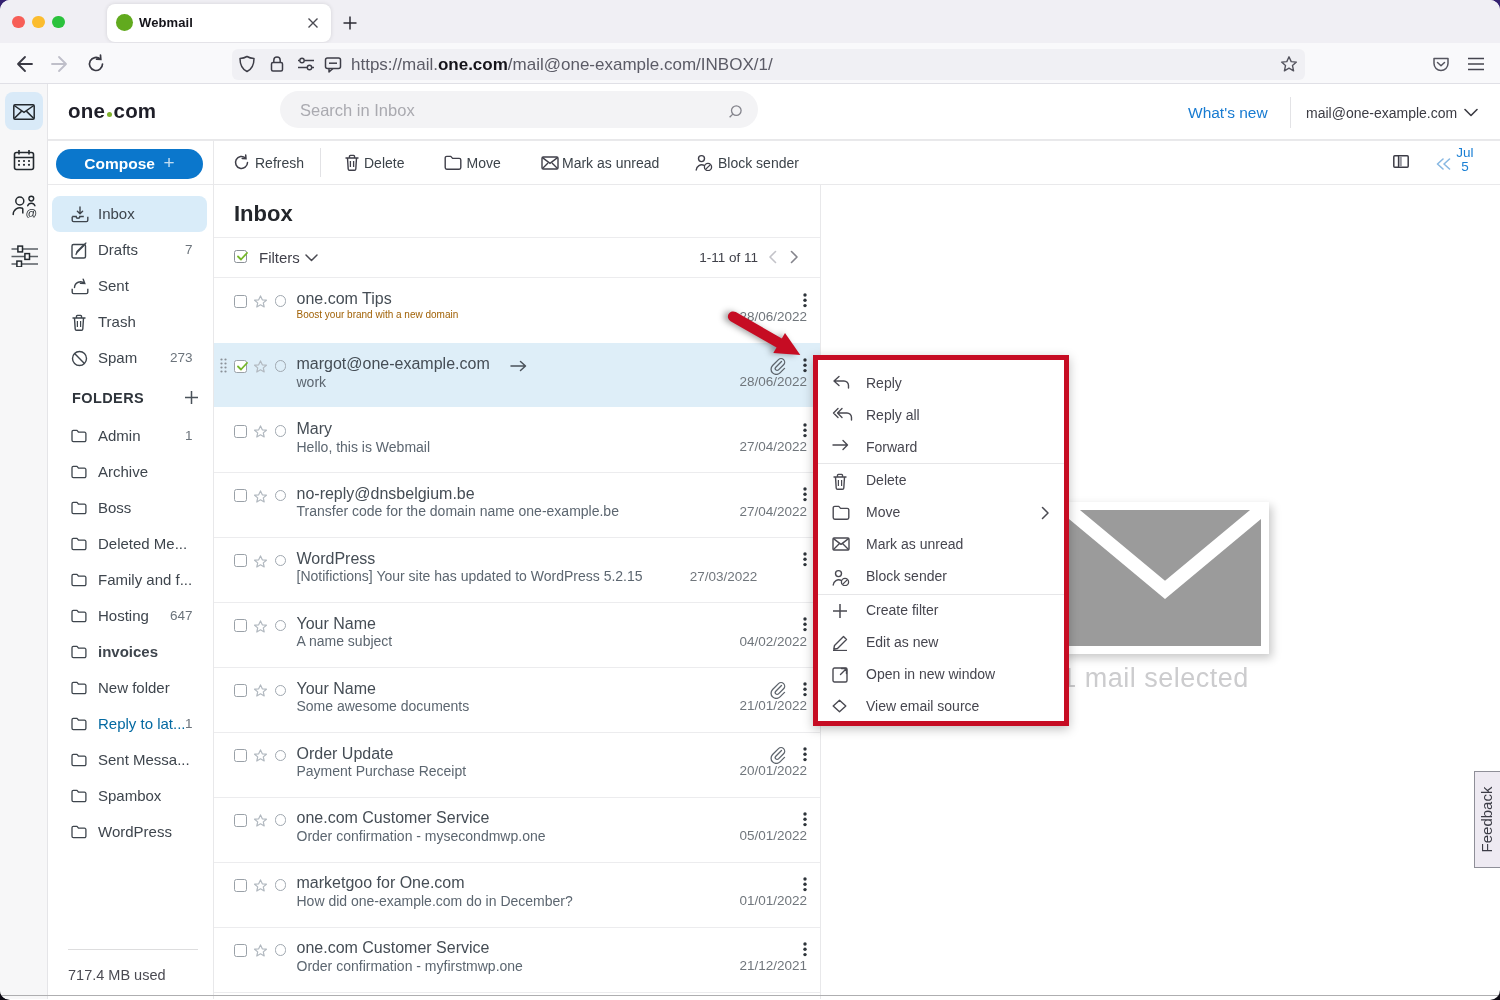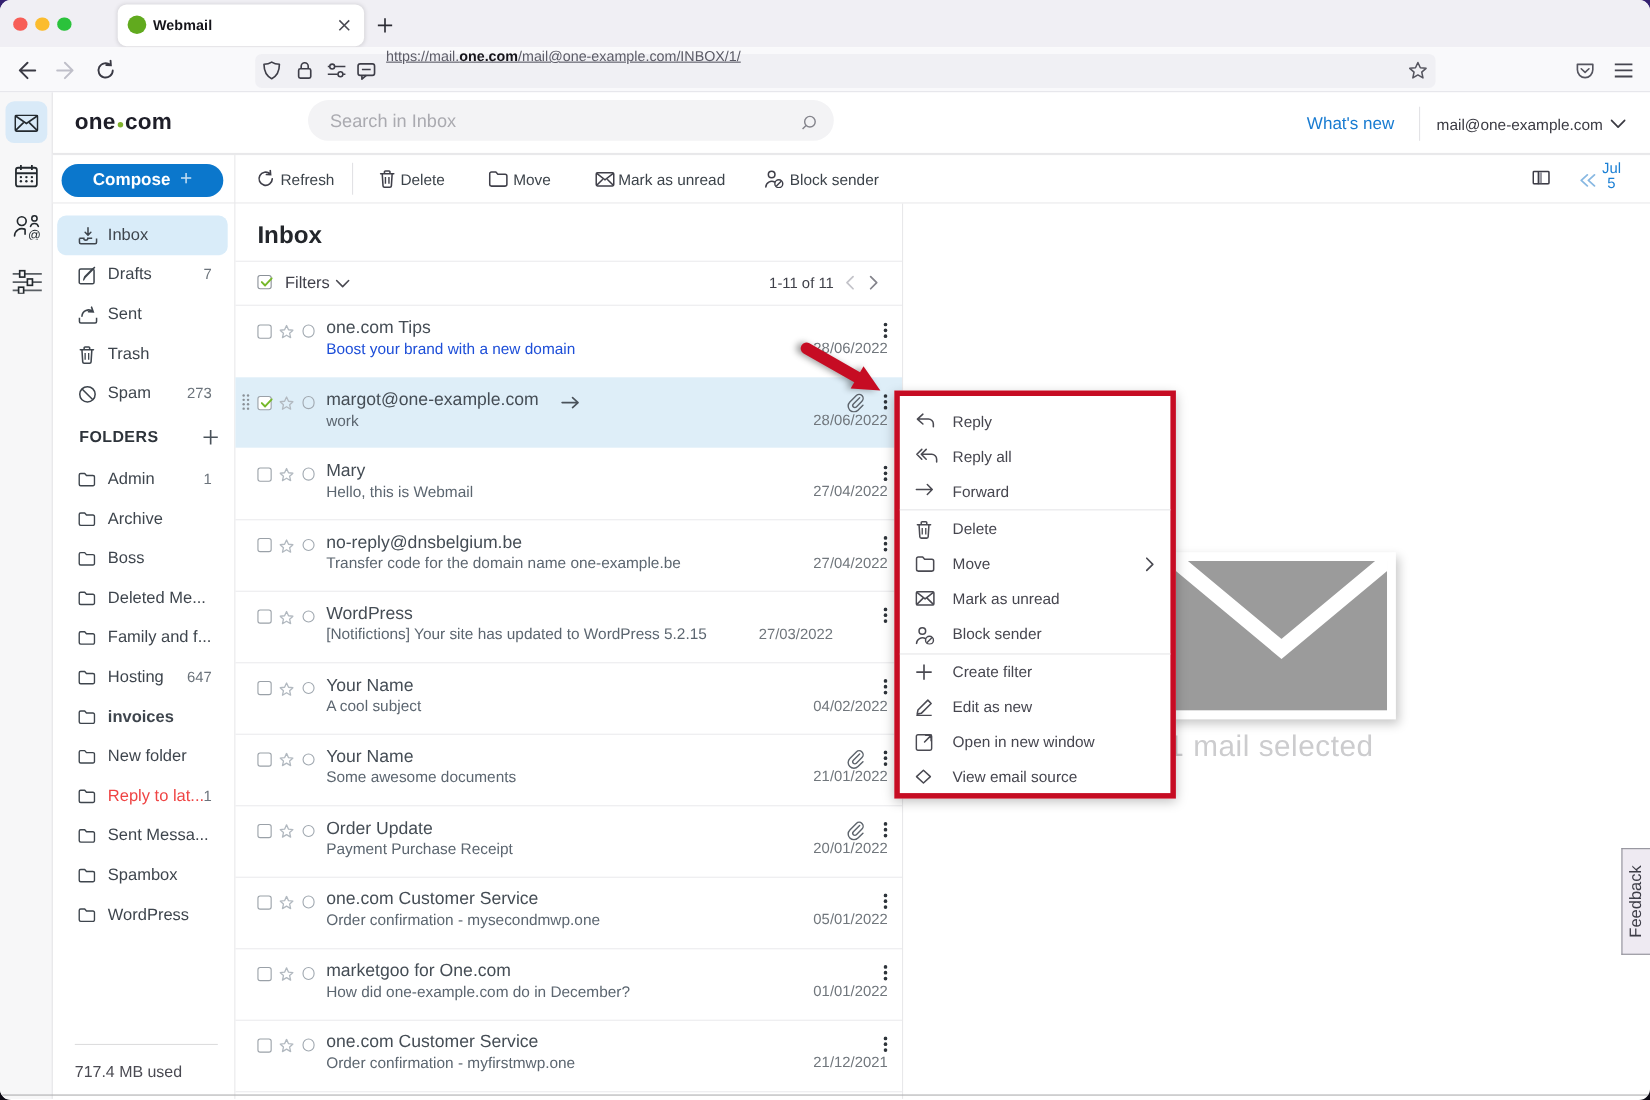--- a/index.html
+++ b/index.html
@@ -47,21 +47,21 @@
       <circle cx="6" cy="4.5" r="2.2" stroke="#3e3e48" stroke-width="1.4" fill="none"></circle>
       <path d="M8.4 4.5 H18 M2 4.5 H3.6" stroke="#3e3e48" stroke-width="1.4"></path>
       <circle cx="13.5" cy="11.5" r="2.2" stroke="#3e3e48" stroke-width="1.4" fill="none"></circle>
       <path d="M2 11.5 H11.1 M15.9 11.5 H18" stroke="#3e3e48" stroke-width="1.4"></path>
     </svg>
 <svg width="18" height="17" viewBox="0 0 18 17" style="position:absolute;left:324px;top:55.5px;">
       <rect x="1.5" y="2" width="15" height="10.5" rx="2" stroke="#3e3e48" stroke-width="1.5" fill="none"></rect>
       <path d="M5 12.5 L5 16 L9 12.5" stroke="#3e3e48" stroke-width="1.5" fill="none" stroke-linejoin="round"></path>
       <path d="M5 7.2 H13" stroke="#3e3e48" stroke-width="1.5"></path>
     </svg>
-<div class="abs" style="left:351px;top:43px;font-size:13px;color:#5b5b66;text-decoration:underline;">https://mail.<span style="color:#15141a;font-weight:700;">one.com</span>/mail@one-example.com/INBOX/1/</div>
+<div class="abs" style="left:351px;top:55px;font-size:17px;color:#5b5b66;">https://mail.<span style="color:#15141a;font-weight:700;">one.com</span>/mail@one-example.com/INBOX/1/</div>
 <svg width="18" height="18" viewBox="0 0 18 18" style="position:absolute;left:1280px;top:55px;">
       <path d="M9 1.8 L11.2 6.6 L16.4 7.1 L12.5 10.6 L13.6 15.8 L9 13.1 L4.4 15.8 L5.5 10.6 L1.6 7.1 L6.8 6.6 Z" stroke="#55555f" stroke-width="1.4" fill="none" stroke-linejoin="round"></path>
     </svg>
 <svg width="18" height="18" viewBox="0 0 18 18" style="position:absolute;left:1432px;top:55px;">
       <path d="M2 3.5 h14 v5 a7 7 0 0 1 -14 0 Z" stroke="#55555f" stroke-width="1.5" fill="none" stroke-linejoin="round"></path>
       <path d="M5.5 7.5 L9 10.8 L12.5 7.5" stroke="#55555f" stroke-width="1.5" fill="none" stroke-linecap="round" stroke-linejoin="round"></path>
     </svg>
 <svg width="18" height="14" viewBox="0 0 18 14" style="position:absolute;left:1467px;top:57px;">
       <path d="M1 1.5 H17 M1 7 H17 M1 12.5 H17" stroke="#45454f" stroke-width="1.7"></path>
     </svg>
@@ -209,21 +209,21 @@
       <path d="M1 2.8 a1.4 1.4 0 0 1 1.4 -1.4 h3.6 l1.6 1.8 h5.9 a1.4 1.4 0 0 1 1.4 1.4 v6.6 a1.4 1.4 0 0 1 -1.4 1.4 h-11.1 a1.4 1.4 0 0 1 -1.4 -1.4 Z" stroke="#3e454d" stroke-width="1.3" fill="none" stroke-linejoin="round"></path>
     </svg>
     <div class="abs" style="left:98px;top:643px;font-size:15px;color:#3e454d;font-weight:bold;">invoices</div>
 <svg width="16" height="14" viewBox="0 0 16 14" style="position:absolute;left:71px;top:681px;">
       <path d="M1 2.8 a1.4 1.4 0 0 1 1.4 -1.4 h3.6 l1.6 1.8 h5.9 a1.4 1.4 0 0 1 1.4 1.4 v6.6 a1.4 1.4 0 0 1 -1.4 1.4 h-11.1 a1.4 1.4 0 0 1 -1.4 -1.4 Z" stroke="#3e454d" stroke-width="1.3" fill="none" stroke-linejoin="round"></path>
     </svg>
     <div class="abs" style="left:98px;top:679px;font-size:15px;color:#3e454d;">New folder</div>
 <svg width="16" height="14" viewBox="0 0 16 14" style="position:absolute;left:71px;top:717px;">
       <path d="M1 2.8 a1.4 1.4 0 0 1 1.4 -1.4 h3.6 l1.6 1.8 h5.9 a1.4 1.4 0 0 1 1.4 1.4 v6.6 a1.4 1.4 0 0 1 -1.4 1.4 h-11.1 a1.4 1.4 0 0 1 -1.4 -1.4 Z" stroke="#3e454d" stroke-width="1.3" fill="none" stroke-linejoin="round"></path>
     </svg>
-    <div class="abs" style="left:98px;top:715px;font-size:15px;color:#ef4444;">Reply to lat...</div>
+    <div class="abs" style="left:98px;top:715px;font-size:15px;color:#0369a1;">Reply to lat...</div>
     <div class="abs" style="left:150.5px;top:716px;width:42px;text-align:right;font-size:13.5px;color:#6b737b;">1</div>
 <svg width="16" height="14" viewBox="0 0 16 14" style="position:absolute;left:71px;top:753px;">
       <path d="M1 2.8 a1.4 1.4 0 0 1 1.4 -1.4 h3.6 l1.6 1.8 h5.9 a1.4 1.4 0 0 1 1.4 1.4 v6.6 a1.4 1.4 0 0 1 -1.4 1.4 h-11.1 a1.4 1.4 0 0 1 -1.4 -1.4 Z" stroke="#3e454d" stroke-width="1.3" fill="none" stroke-linejoin="round"></path>
     </svg>
     <div class="abs" style="left:98px;top:751px;font-size:15px;color:#3e454d;">Sent Messa...</div>
 <svg width="16" height="14" viewBox="0 0 16 14" style="position:absolute;left:71px;top:789px;">
       <path d="M1 2.8 a1.4 1.4 0 0 1 1.4 -1.4 h3.6 l1.6 1.8 h5.9 a1.4 1.4 0 0 1 1.4 1.4 v6.6 a1.4 1.4 0 0 1 -1.4 1.4 h-11.1 a1.4 1.4 0 0 1 -1.4 -1.4 Z" stroke="#3e454d" stroke-width="1.3" fill="none" stroke-linejoin="round"></path>
     </svg>
     <div class="abs" style="left:98px;top:787px;font-size:15px;color:#3e454d;">Spambox</div>
 <svg width="16" height="14" viewBox="0 0 16 14" style="position:absolute;left:71px;top:825px;">
@@ -250,21 +250,21 @@
 <svg width="9" height="14" viewBox="0 0 9 14" style="position:absolute;left:790px;top:250px;">
       <path d="M1.5 1.5 L7 7 L1.5 12.5" stroke="#84848c" stroke-width="1.6" fill="none" stroke-linecap="round" stroke-linejoin="round"></path>
     </svg>
 <div class="abs" style="left:214px;top:277.2px;width:606px;height:1px;background:#ececee;"></div>
 <div class="abs" style="left:234px;top:294.7px;width:13px;height:13px;border:1.5px solid #9aa1a8;border-radius:2.5px;background:#fff;"></div>
 <svg width="13" height="13" viewBox="0 0 13 13" style="position:absolute;left:253.5px;top:295.0px;">
       <path d="M6.5 0.9 L8.3 4.8 L12.4 5.2 L9.3 7.9 L10.2 12 L6.5 9.8 L2.8 12 L3.7 7.9 L0.6 5.2 L4.7 4.8 Z" stroke="#b2b9c0" stroke-width="1.2" fill="none" stroke-linejoin="round"></path>
     </svg>
 <div class="abs" style="left:274.5px;top:295.2px;width:11.5px;height:11.5px;border:1.5px solid #a0a8b0;border-radius:50%;"></div>
 <div class="abs" style="left:296.5px;top:290.2px;font-size:16px;color:#454d55;">one.com Tips</div>
-<div class="abs" style="left:296.5px;top:308.7px;font-size:14px;color:#1d4ed8;text-align:right;">Boost your brand with a new domain</div>
+<div class="abs" style="left:296.5px;top:308.7px;font-size:10px;color:#a16207;text-align:right;">Boost your brand with a new domain</div>
 <div class="abs" style="left:640px;top:309.0px;width:167px;text-align:right;font-size:13.5px;color:#70767c;">28/06/2022</div>
 <svg width="4" height="15" viewBox="0 0 4 15" style="position:absolute;left:802.5px;top:292.7px;">
       <circle cx="2" cy="2" r="1.7" fill="#2e343a"></circle>
       <circle cx="2" cy="7.3" r="1.7" fill="#2e343a"></circle>
       <circle cx="2" cy="12.6" r="1.7" fill="#2e343a"></circle>
     </svg>
 <div class="abs" style="left:214px;top:342.6px;width:606px;height:64.9px;background:#deeef8;"></div>
 <svg width="8" height="16" viewBox="0 0 8 16" style="position:absolute;left:219.5px;top:358.1px;">
       <circle cx="1.5" cy="1.5" r="1.1" fill="#8a9097"></circle>
       <circle cx="5.5" cy="1.5" r="1.1" fill="#8a9097"></circle>
@@ -338,21 +338,21 @@
       <circle cx="2" cy="7.3" r="1.7" fill="#2e343a"></circle>
       <circle cx="2" cy="12.6" r="1.7" fill="#2e343a"></circle>
     </svg>
 <div class="abs" style="left:214px;top:602.2px;width:606px;height:1px;background:#ececee;"></div>
 <div class="abs" style="left:234px;top:619.2px;width:13px;height:13px;border:1.5px solid #9aa1a8;border-radius:2.5px;background:#fff;"></div>
 <svg width="13" height="13" viewBox="0 0 13 13" style="position:absolute;left:253.5px;top:619.5px;">
       <path d="M6.5 0.9 L8.3 4.8 L12.4 5.2 L9.3 7.9 L10.2 12 L6.5 9.8 L2.8 12 L3.7 7.9 L0.6 5.2 L4.7 4.8 Z" stroke="#b2b9c0" stroke-width="1.2" fill="none" stroke-linejoin="round"></path>
     </svg>
 <div class="abs" style="left:274.5px;top:619.7px;width:11.5px;height:11.5px;border:1.5px solid #a0a8b0;border-radius:50%;"></div>
 <div class="abs" style="left:296.5px;top:614.7px;font-size:16px;color:#454d55;">Your Name</div>
-<div class="abs" style="left:296.5px;top:633.2px;font-size:14px;color:#5c6670;">A cool subject</div>
+<div class="abs" style="left:296.5px;top:633.2px;font-size:14px;color:#5c6670;">A name subject</div>
 <div class="abs" style="left:640px;top:633.5px;width:167px;text-align:right;font-size:13.5px;color:#70767c;">04/02/2022</div>
 <svg width="4" height="15" viewBox="0 0 4 15" style="position:absolute;left:802.5px;top:617.2px;">
       <circle cx="2" cy="2" r="1.7" fill="#2e343a"></circle>
       <circle cx="2" cy="7.3" r="1.7" fill="#2e343a"></circle>
       <circle cx="2" cy="12.6" r="1.7" fill="#2e343a"></circle>
     </svg>
 <div class="abs" style="left:214px;top:667.1px;width:606px;height:1px;background:#ececee;"></div>
 <div class="abs" style="left:234px;top:684.1px;width:13px;height:13px;border:1.5px solid #9aa1a8;border-radius:2.5px;background:#fff;"></div>
 <svg width="13" height="13" viewBox="0 0 13 13" style="position:absolute;left:253.5px;top:684.4px;">
       <path d="M6.5 0.9 L8.3 4.8 L12.4 5.2 L9.3 7.9 L10.2 12 L6.5 9.8 L2.8 12 L3.7 7.9 L0.6 5.2 L4.7 4.8 Z" stroke="#b2b9c0" stroke-width="1.2" fill="none" stroke-linejoin="round"></path>

